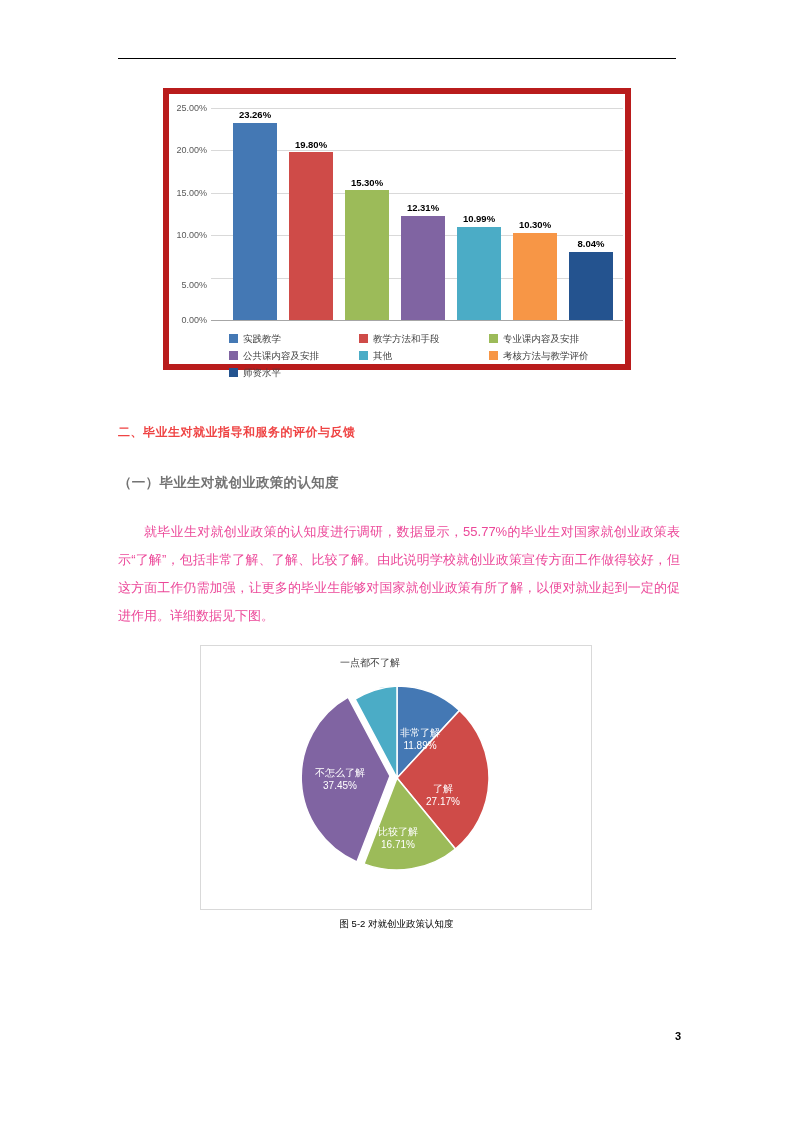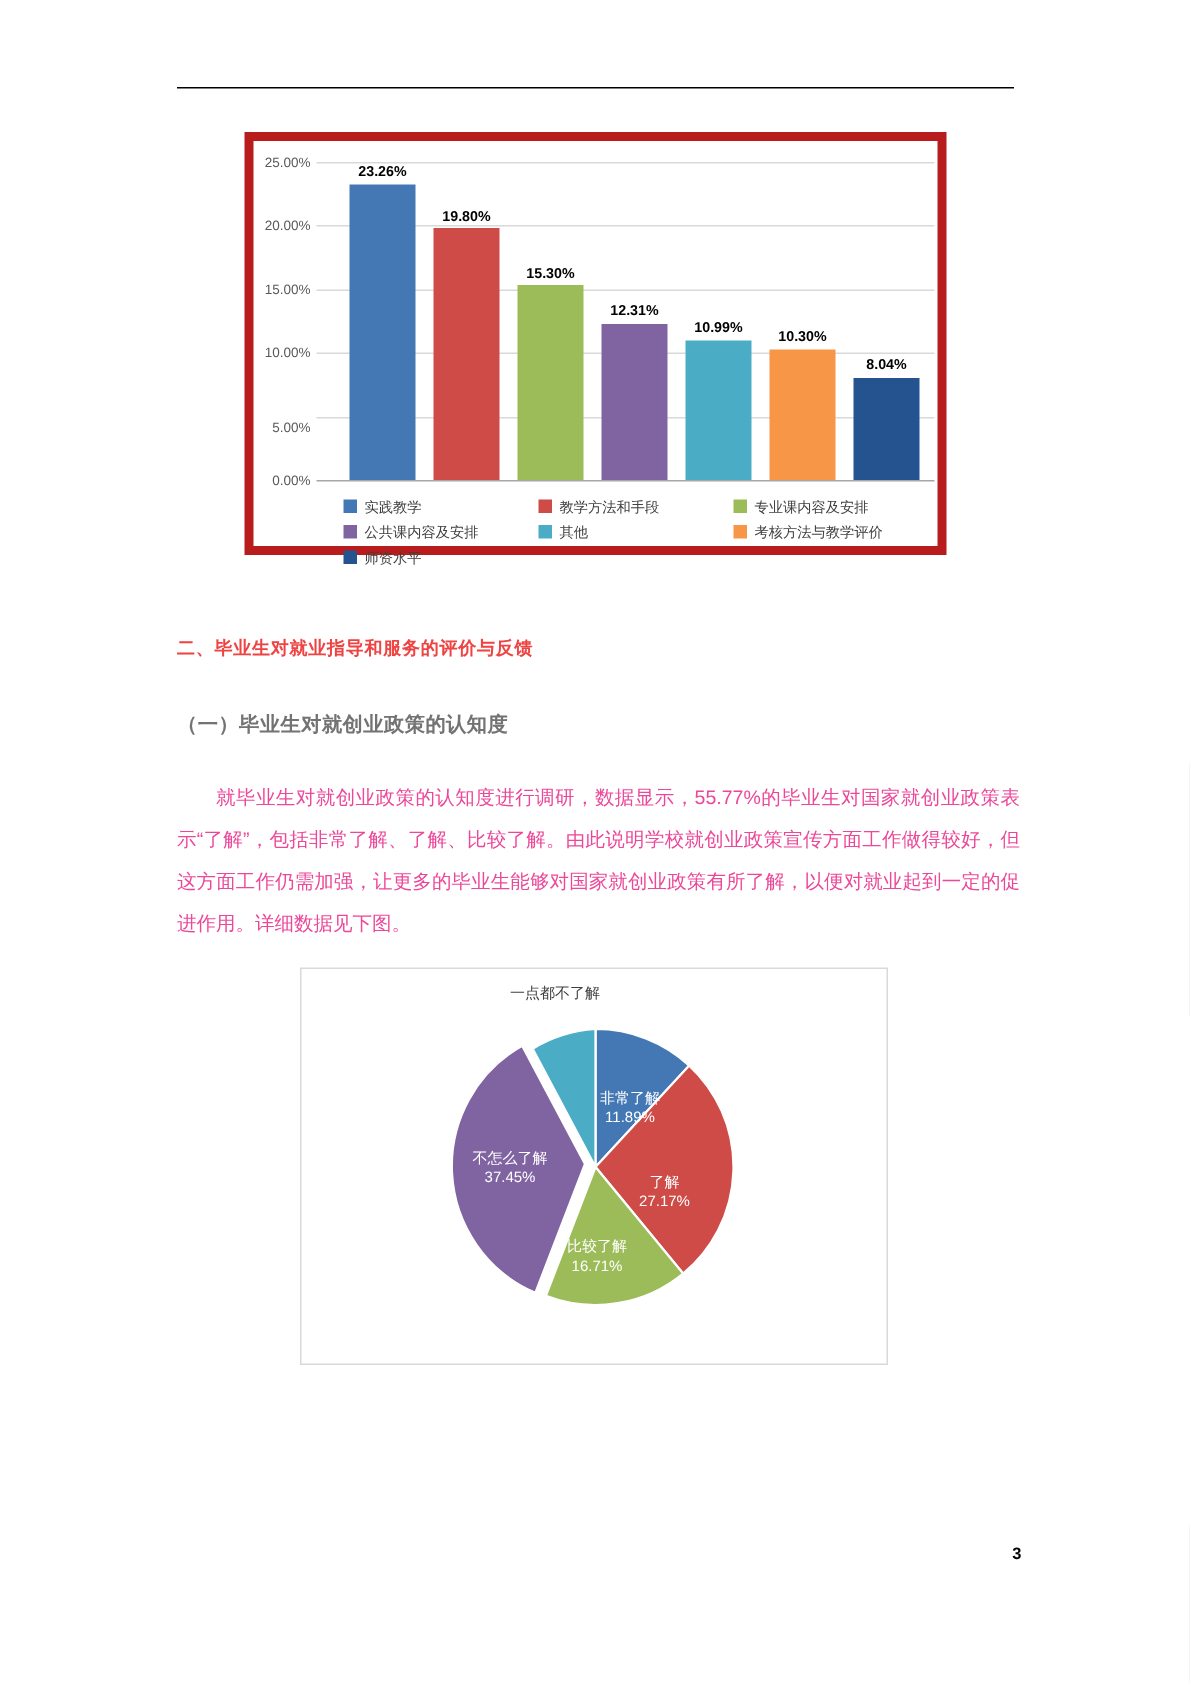--- a/index.html
+++ b/index.html
@@ -332,15 +332,16 @@
         <span>37.45%</span>
       </div>
 
       <div class="pie-label dark" style="left:34px; top:-22px; width:78px;text-align:center;">
         <span>一点都不了解</span><br>
         <span style="color:#ffffff;">6.78%</span>
       </div>
     </div>
   </div>
 
+  <div class="fig-caption cap-pie">图 5-2 对就创业政策认知度</div>
 
   <div class="page-number">3</div>
 </div>
 
 </body></html>

